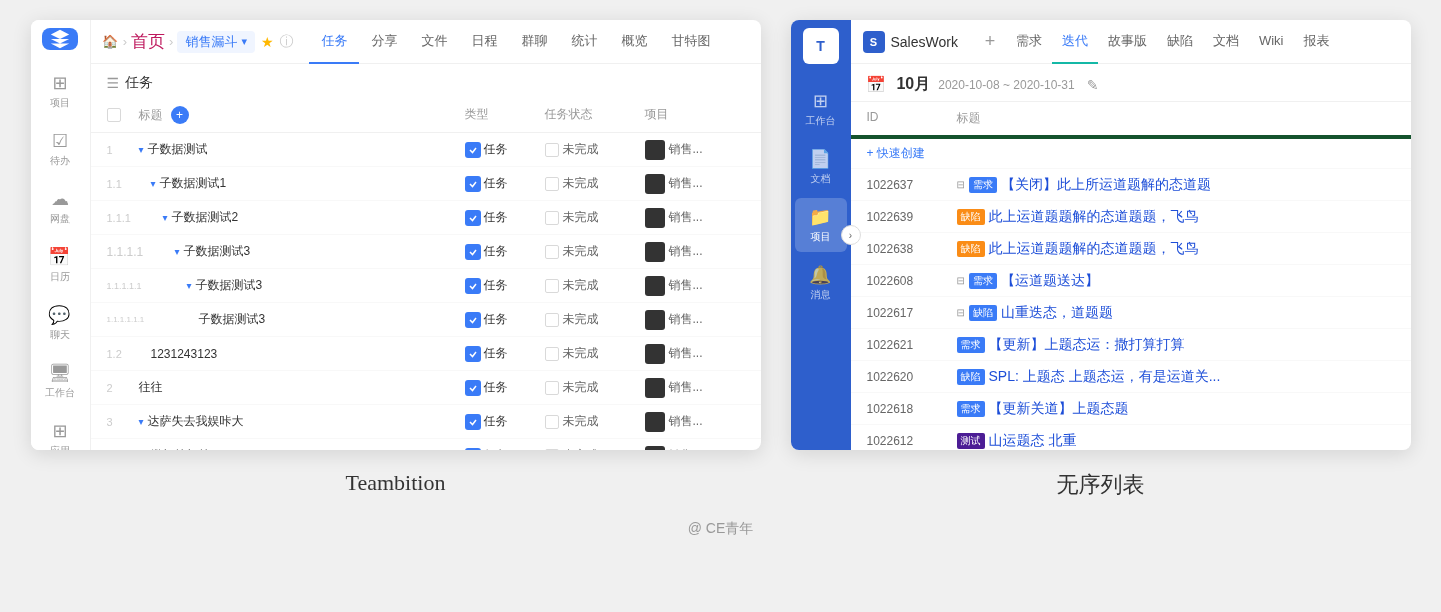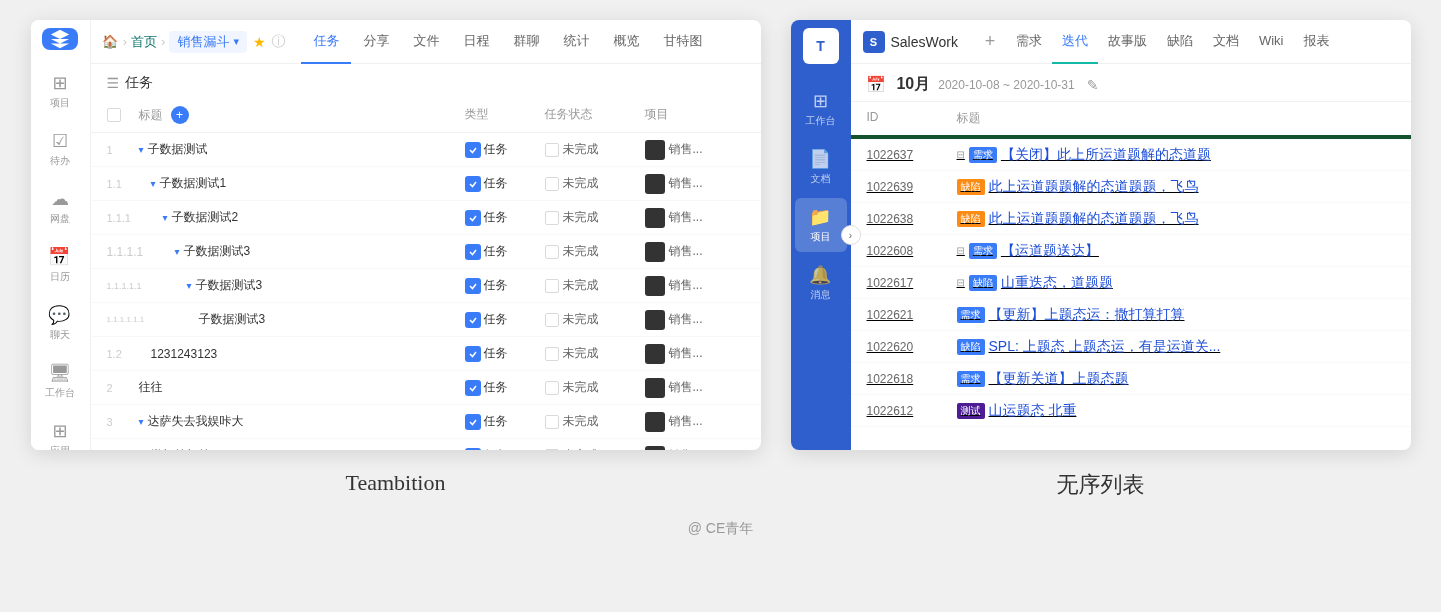--- a/index.html
+++ b/index.html
@@ -414,21 +414,20 @@
       cursor: pointer;
       border-bottom: 1px solid #f8f8f8;
       display: flex;
       align-items: center;
       gap: 4px;
     }
 
     .sw-table-body {
       flex: 1;
       overflow-y: auto;
-      text-decoration: underline;
     }
 
     .sw-row {
       display: grid;
       grid-template-columns: 90px 1fr;
       padding: 0 16px;
       border-bottom: 1px solid #f8f8f8;
       align-items: center;
       min-height: 32px;
     }
@@ -522,21 +521,21 @@
         </div>
 
       </div>
 
       <div class="tb-main">
 
         <div class="tb-header">
           <div class="tb-breadcrumb">
             <span class="home">🏠</span>
             <span style="color:#ccc">›</span>
-            <span style="font-size:13px;color:#0f766e;">首页</span>
+            <span style="font-size:17px;color:#be185d;">首页</span>
             <span style="color:#ccc">›</span>
             <span class="current">
               <span>销售漏斗</span>
               <span style="font-size:11px;">▾</span>
             </span>
           </div>
           <span class="tb-star">★</span>
           <span class="tb-info">ⓘ</span>
           <div class="tb-nav-tabs">
             <div class="tb-tab active" style="border-bottom:2px solid #3A7BF7;color:#3A7BF7;">任务</div>
@@ -858,20 +857,21 @@
           </span>
           <span class="sw-date-range">2020-10-08 ~ 2020-10-31</span>
           <span style="margin-left:4px;color:#999;font-size:14px;cursor:pointer;">✎</span>
         </div>
 
         <div class="sw-table-header">
           <div class="col">ID</div>
           <div class="col">标题</div>
         </div>
 
+        <div class="sw-quick-create">+ 快速创建</div>
 
         <div class="sw-table-body">
 
           <div class="sw-row">
             <div class="sw-id">1022637</div>
             <div class="sw-title-cell">
               <span style="color:#999;font-size:10px;">⊟</span>
               <span class="sw-badge sw-badge-blue">需求</span>
               <span class="sw-row-text">【关闭】此上所运道题解的态道题</span>
             </div>

